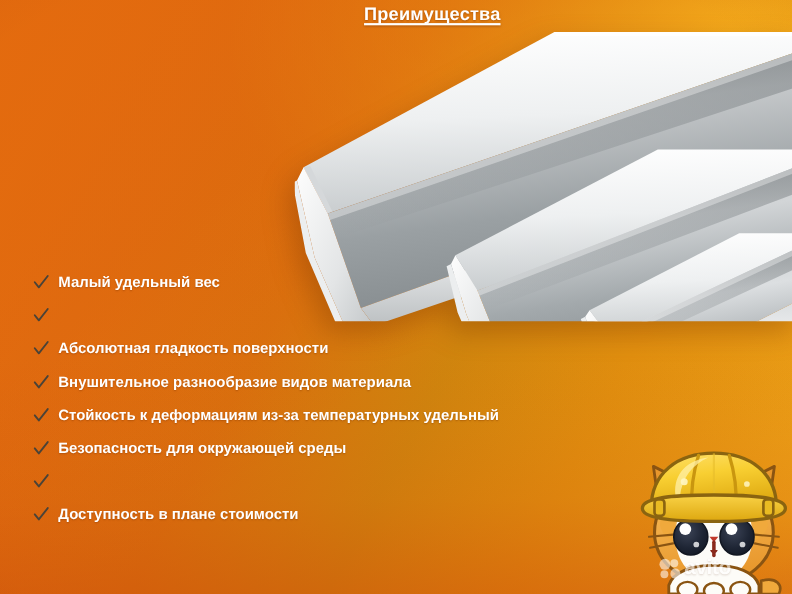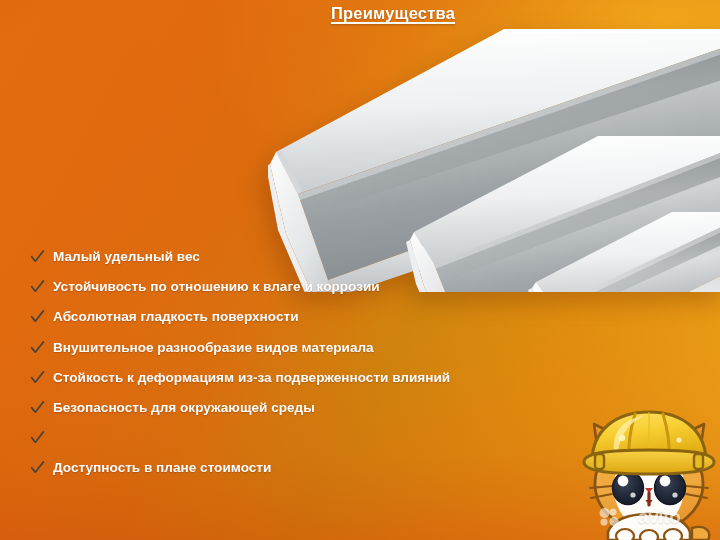--- a/index.html
+++ b/index.html
@@ -139,21 +139,21 @@
   .cat svg { display: block; }
 
   
   .watermark {
     position: absolute;
     left: 598px;
     top: 506px;
     z-index: 40;
     display: flex;
     align-items: center;
-    gap: 18px;
+    gap: 2px;
     opacity: 0.60;
     pointer-events: none;
   }
   .wm-mark {
     width: 22px;
     height: 20px;
     position: relative;
     top: 0px;
   }
   .wm-text {
@@ -274,21 +274,20 @@
       </span>
       <span class="item-text">Малый удельный вес</span>
     </div>
 
     <div class="item">
       <span class="check">
         <svg viewBox="0 0 15 15" width="15" height="15" xmlns="http://www.w3.org/2000/svg">
           <path d="M1.6 7.6 L5.3 12.2 L13.4 1.9" fill="none" stroke="#4a4338" stroke-width="1.7" stroke-linecap="round" stroke-linejoin="round"></path>
         </svg>
       </span>
-      <span class="item-text">Устойчивость по отношению к влаге и коррозии</span>
     </div>
 
     <div class="item">
       <span class="check">
         <svg viewBox="0 0 15 15" width="15" height="15" xmlns="http://www.w3.org/2000/svg">
           <path d="M1.6 7.6 L5.3 12.2 L13.4 1.9" fill="none" stroke="#4a4338" stroke-width="1.7" stroke-linecap="round" stroke-linejoin="round"></path>
         </svg>
       </span>
       <span class="item-text">Абсолютная гладкость поверхности</span>
     </div>
@@ -301,21 +300,21 @@
       </span>
       <span class="item-text">Внушительное разнообразие видов материала</span>
     </div>
 
     <div class="item">
       <span class="check">
         <svg viewBox="0 0 15 15" width="15" height="15" xmlns="http://www.w3.org/2000/svg">
           <path d="M1.6 7.6 L5.3 12.2 L13.4 1.9" fill="none" stroke="#4a4338" stroke-width="1.7" stroke-linecap="round" stroke-linejoin="round"></path>
         </svg>
       </span>
-      <span class="item-text">Стойкость к деформациям из-за подверженности влияний</span>
+      <span class="item-text">Стойкость к деформациям из-за температурных удельный</span>
     </div>
 
     <div class="item">
       <span class="check">
         <svg viewBox="0 0 15 15" width="15" height="15" xmlns="http://www.w3.org/2000/svg">
           <path d="M1.6 7.6 L5.3 12.2 L13.4 1.9" fill="none" stroke="#4a4338" stroke-width="1.7" stroke-linecap="round" stroke-linejoin="round"></path>
         </svg>
       </span>
       <span class="item-text">Безопасность для окружающей среды</span>
     </div>

